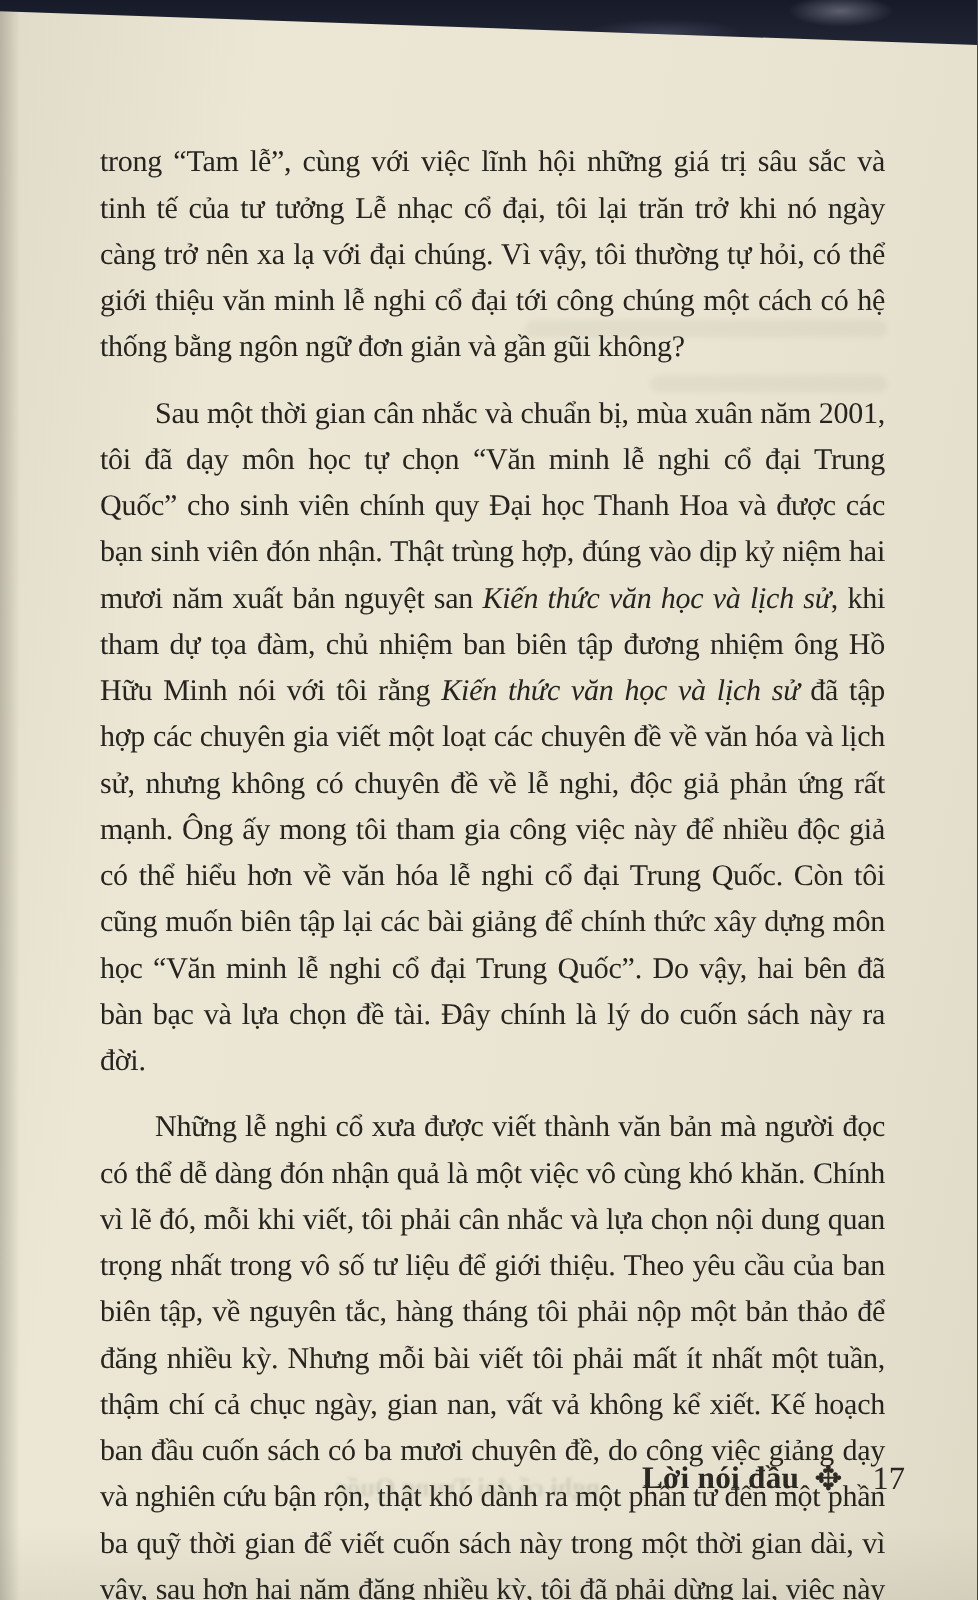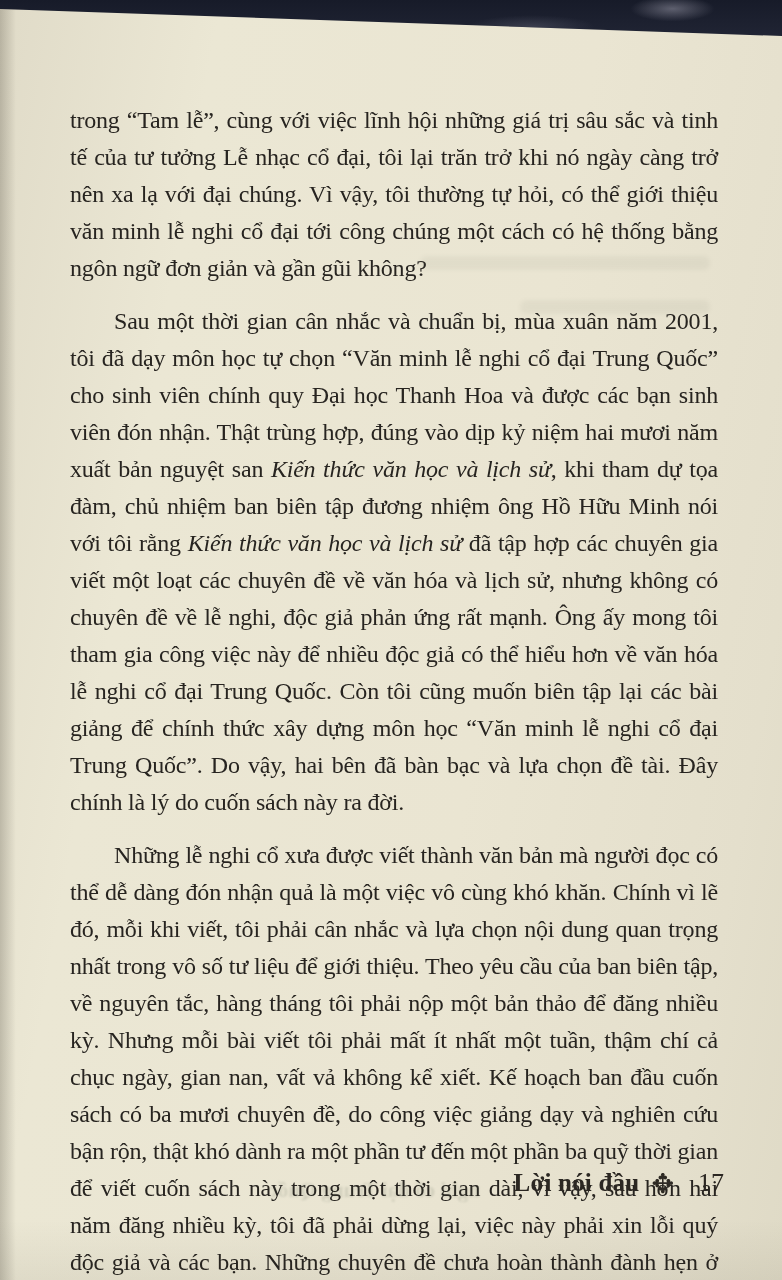--- a/index.html
+++ b/index.html
@@ -39,21 +39,21 @@
   }
 
   
   .text-block {
     position: absolute; left: 64px; right: 58px; top: 96px;
     color: #272420;
     font-size: 24px; line-height: 37px;
     text-align: justify;
     letter-spacing: -0.2px;
   }
-  .para { margin: 6px; }
+  .para { margin: 16px; }
   .para + .para { margin-top: 16px; }
   .para.indent { text-indent: 44px; }
   .para i { }
 
   
   .footer {
     position: absolute; right: 58px; top: 1168px;
     display: flex; align-items: center;
     color: #2b2722;
   }

